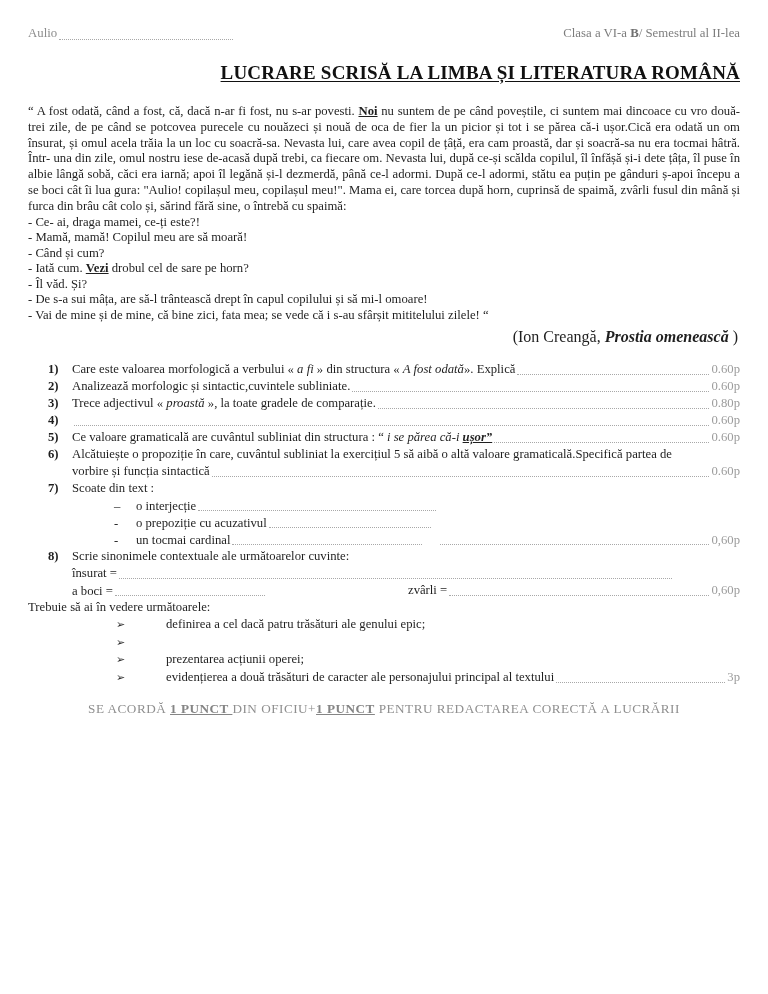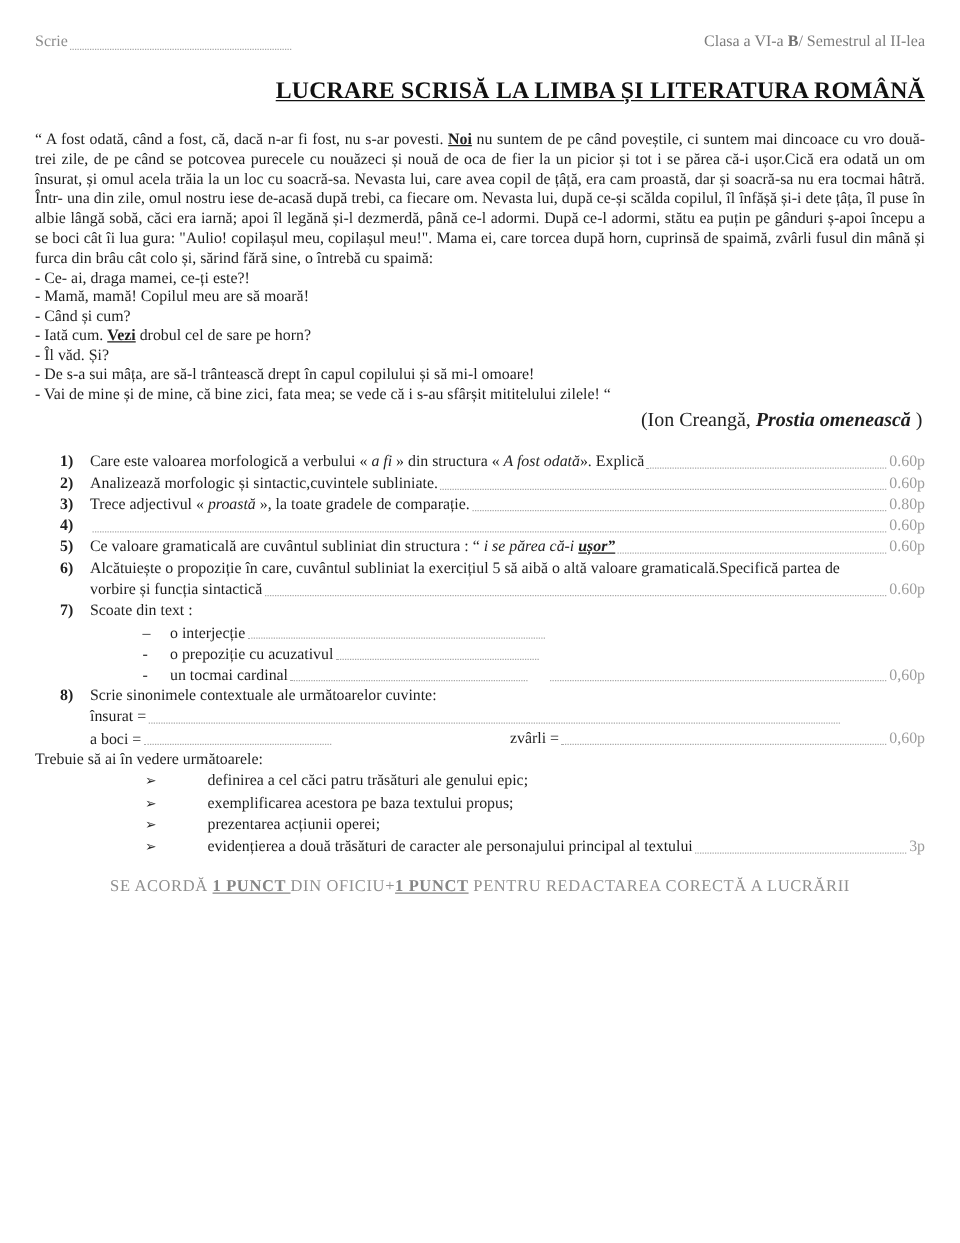--- a/index.html
+++ b/index.html
@@ -51,21 +51,21 @@
   .footer{margin-top:15px;text-align:center;font-size:13.2px;color:#8f8f8f;letter-spacing:0.5px;}
   .footer .fb{font-weight:bold;text-decoration:underline;color:#858585;}
 </style>
 </head>
 <body>
 
 <div class="page">
 
   <div class="hdr">
     <div class="name-group">
-      <span>Scrie</span>
+      <span>Aulio</span>
       <span class="dotfill name-dots"></span>
     </div>
     <div class="class-info">
       <span>Clasa a VI-a </span><b>B</b><span>/ Semestrul al II-lea</span>
     </div>
   </div>
 
   <div class="title">LUCRARE SCRISĂ LA LIMBA ȘI LITERATURA ROMÂNĂ</div>
 
   <div class="excerpt">
@@ -177,25 +177,24 @@
         <span class="lead"></span>
         <span class="pts">0,60p</span>
       </span>
     </div>
 
     <div class="q9p">
       <div>Trebuie să ai în vedere următoarele:</div>
     </div>
     <div class="bullet">
       <span class="bmarker">➢</span>
-      <span>definirea a cel căci patru trăsături ale genului epic;</span>
-    </div>
-    <div class="bullet">
-      <span class="bmarker">➢</span>
-      <span>exemplificarea acestora pe baza textului propus;</span>
+      <span>definirea a cel dacă patru trăsături ale genului epic;</span>
+    </div>
+    <div class="bullet">
+      <span class="bmarker">➢</span>
     </div>
     <div class="bullet">
       <span class="bmarker">➢</span>
       <span>prezentarea acțiunii operei;</span>
     </div>
     <div class="bullet">
       <span class="bmarker">➢</span>
       <span>evidențierea a două trăsături de caracter ale personajului principal al textului</span>
       <span class="lead"></span>
       <span class="pts">3p</span>

